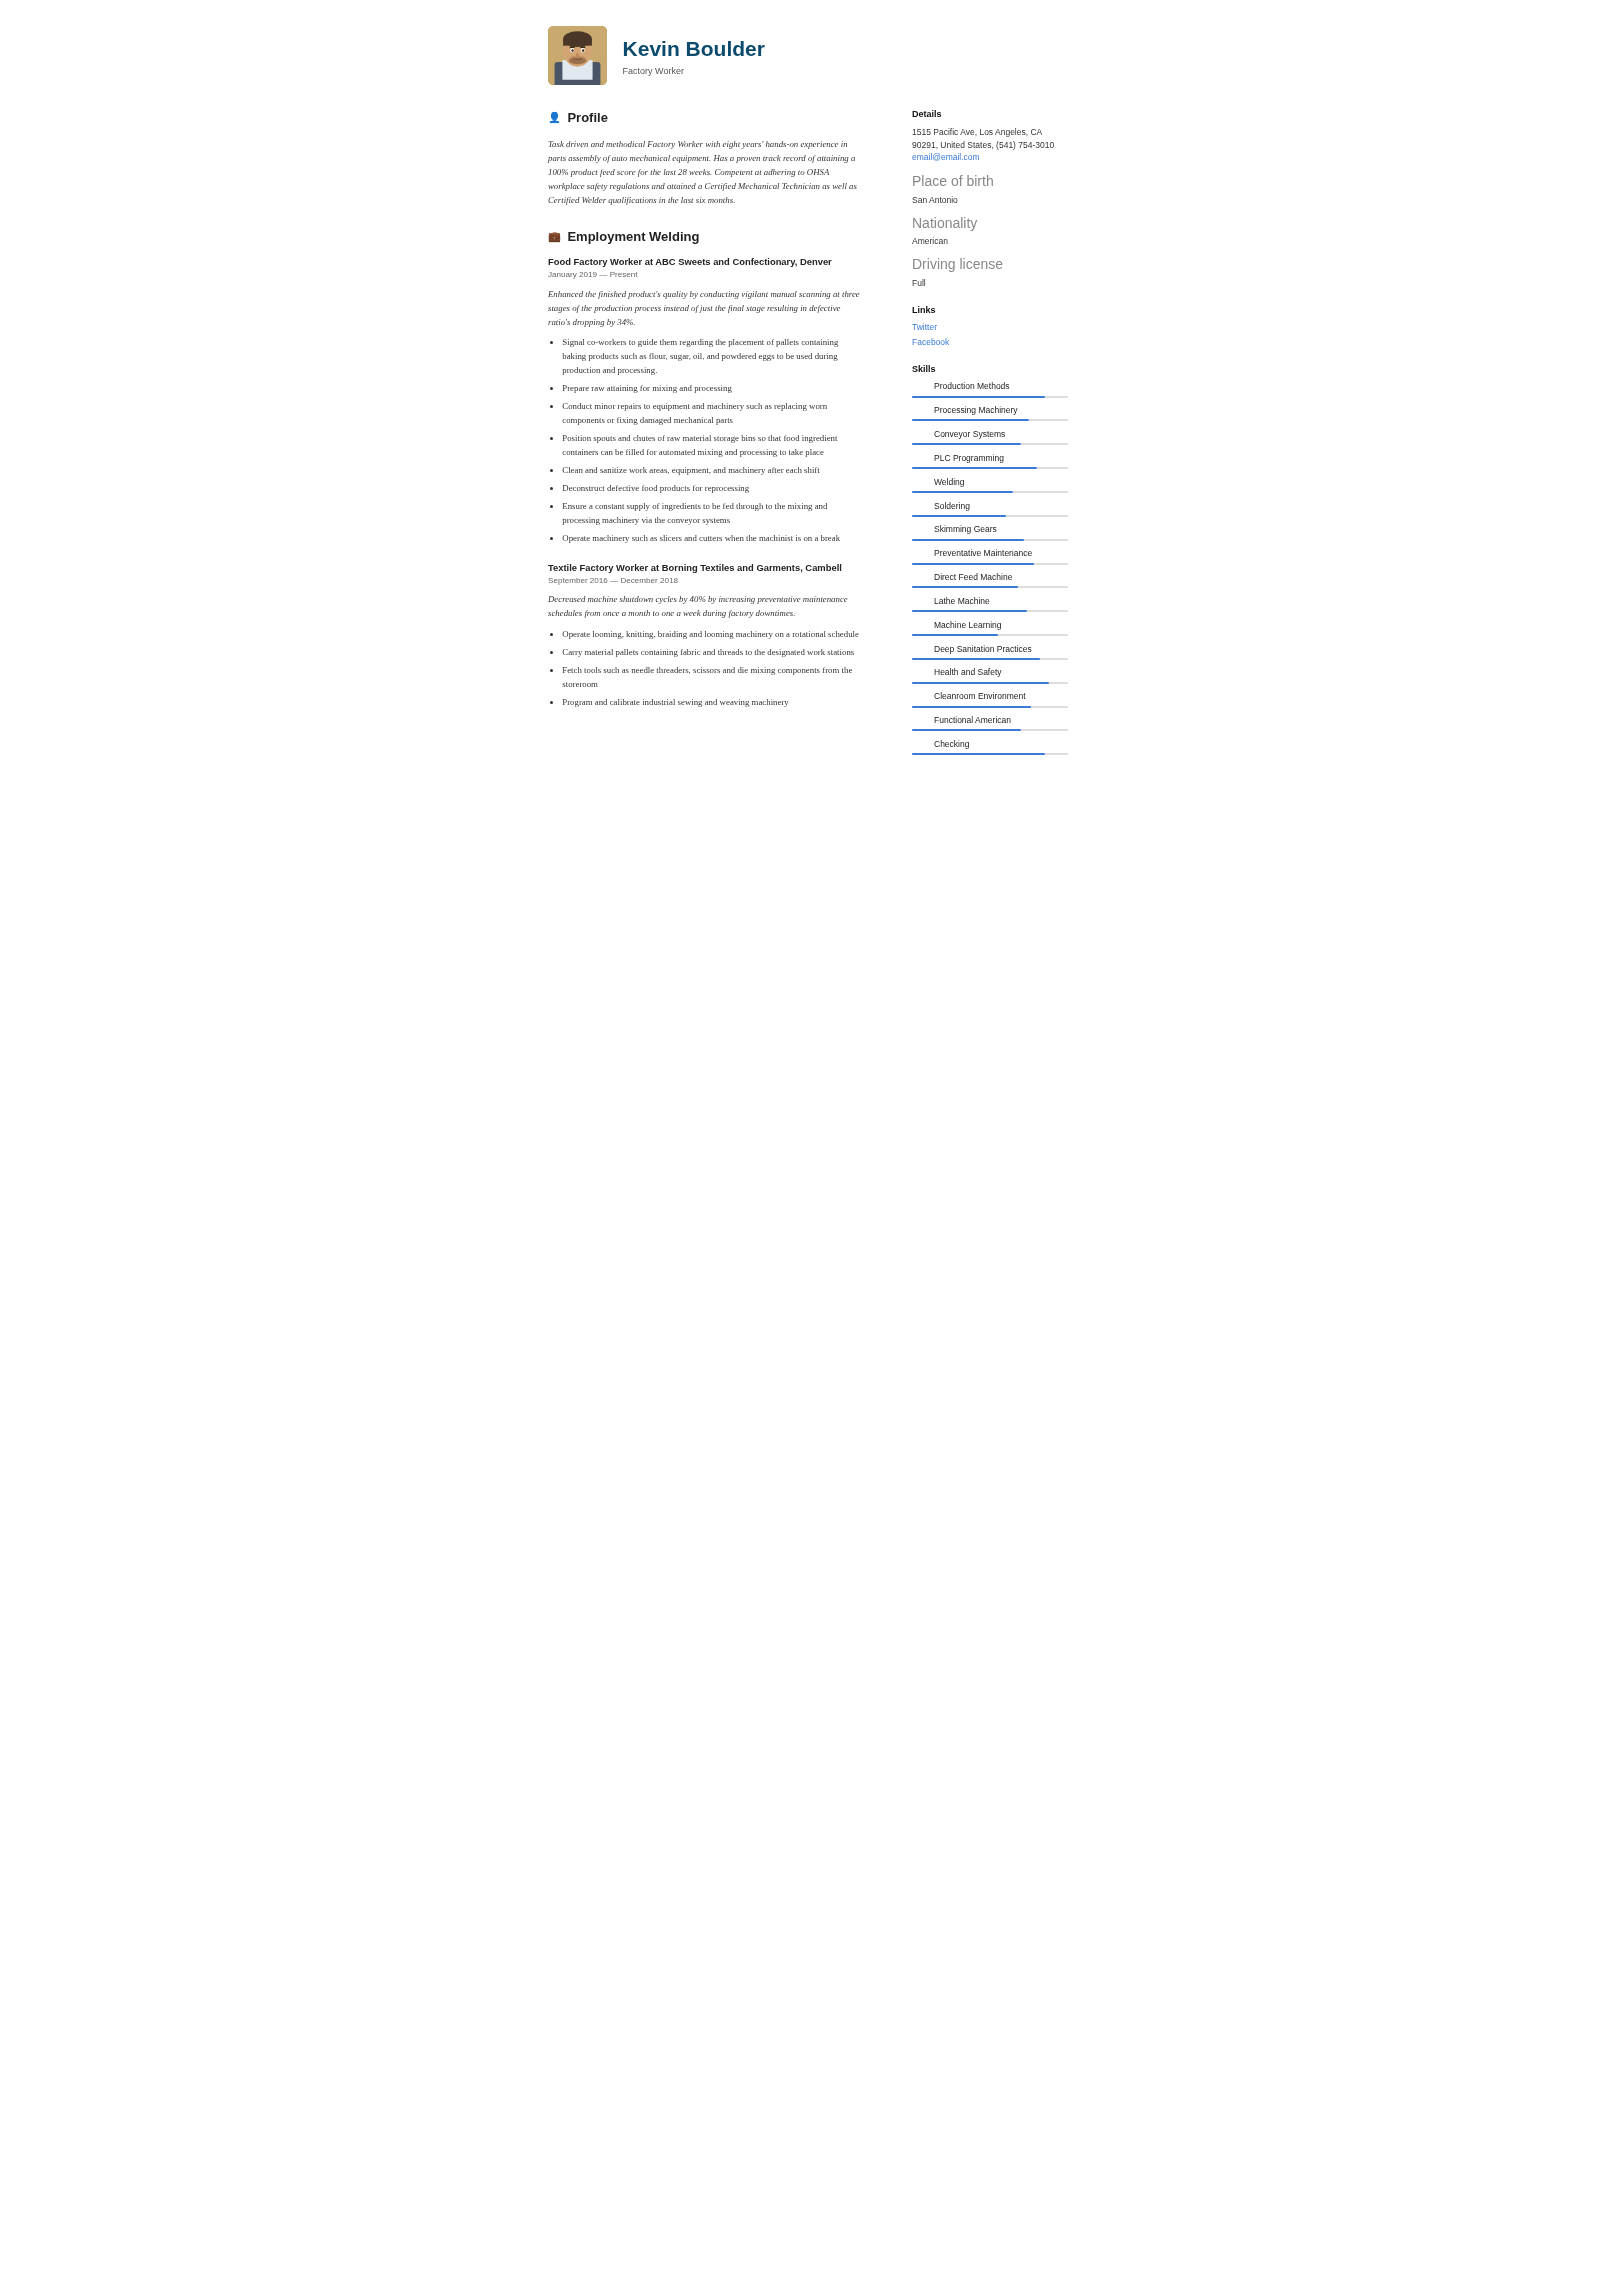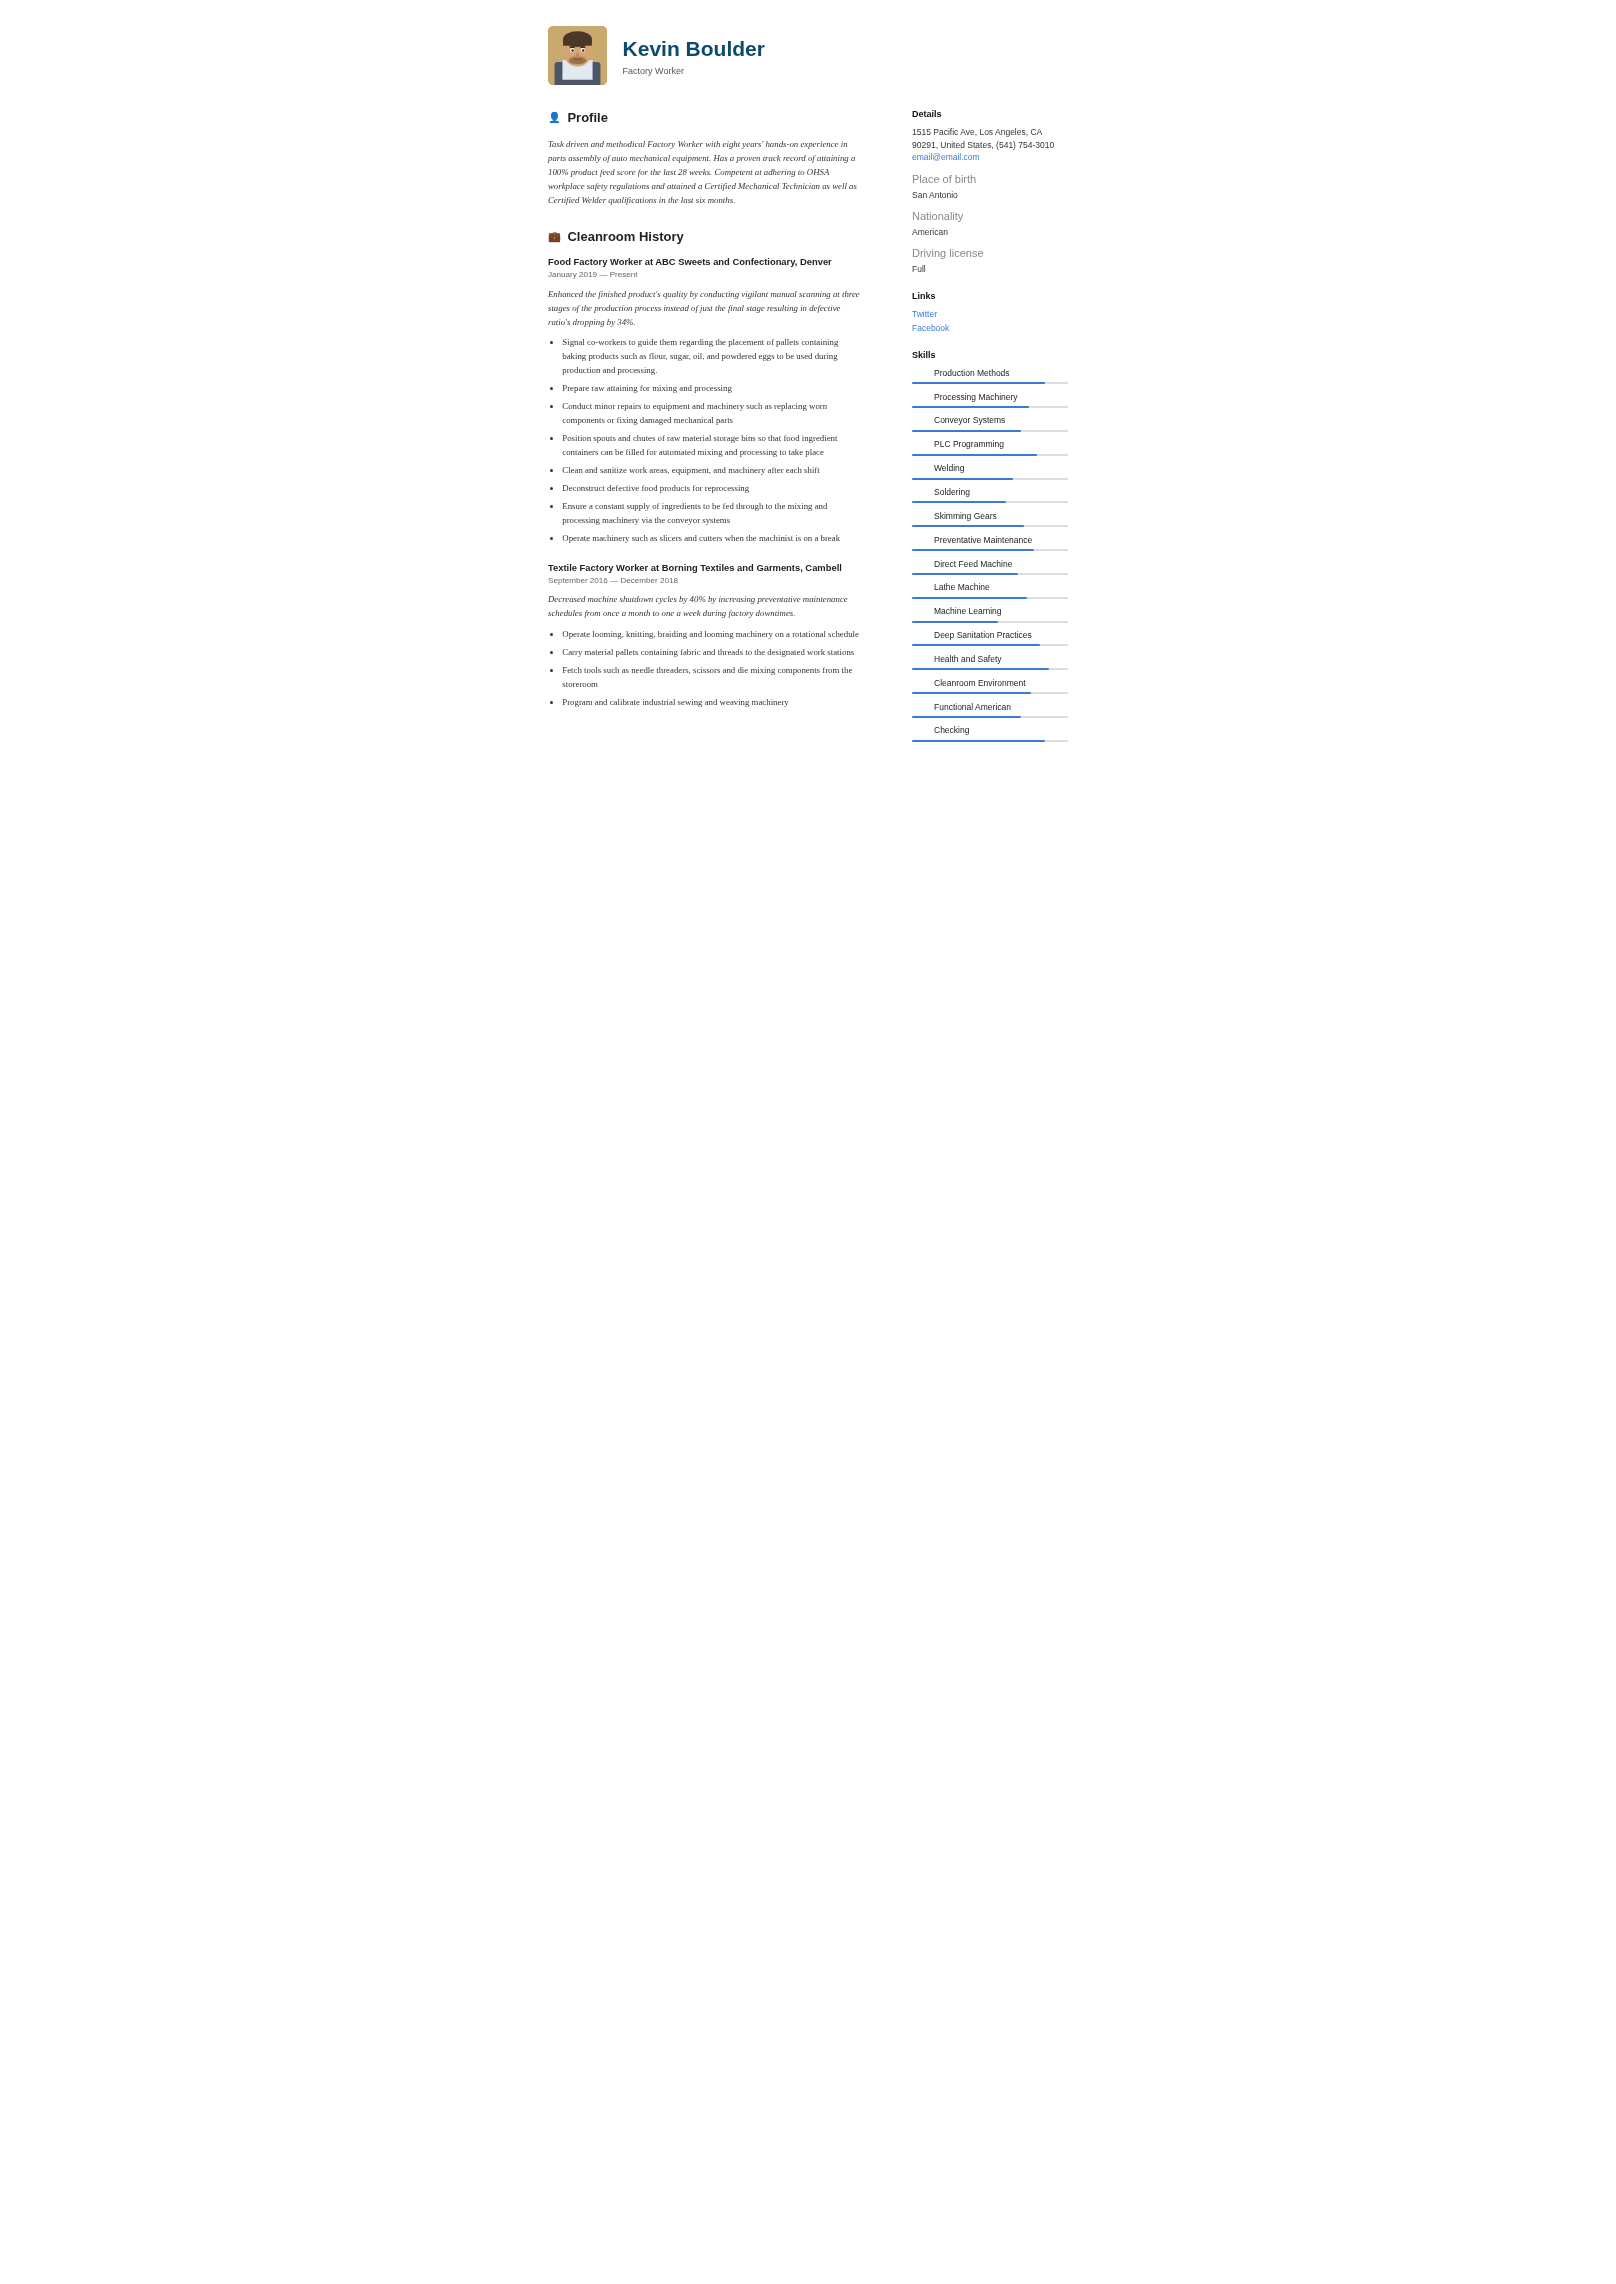--- a/index.html
+++ b/index.html
@@ -119,21 +119,21 @@
       margin-bottom: 3.9px;
       color: #111;
     }
     .detail-text {
       font-size: 8.5px;
       color: #333;
       line-height: 1.5;
       font-family: 'Arial', sans-serif;
     }
     .detail-label {
-      font-size: 11px;
+      font-size: 14px;
       color: #888;
       font-family: 'Arial', sans-serif;
       margin-top: 6.5px;
       margin-bottom: 1.3px;
     }
     .link-item {
       color: #3a7bd5;
       font-size: 8.5px;
       font-family: 'Arial', sans-serif;
       display: block;
@@ -216,21 +216,21 @@
       <div class="section-title">
         <span class="section-icon">👤</span>
         <span>Profile</span>
       </div>
       <p class="profile-text">Task driven and methodical Factory Worker with eight years' hands-on experience in parts assembly of auto mechanical equipment. Has a proven track record of attaining a 100% product feed score for the last 28 weeks. Competent at adhering to OHSA workplace safety regulations and attained a Certified Mechanical Technician as well as Certified Welder qualifications in the last six months.</p>
     </div>
 
     <div class="section">
       <div class="section-title">
         <span class="section-icon">💼</span>
-        <span>Cleanroom History</span>
+        <span>Employment Welding</span>
       </div>
 
       <div class="job-entry">
         <div class="job-title-line">
           <span>Food Factory Worker at</span><span> ABC Sweets and Confectionary, Denver</span>
         </div>
         <div class="job-dates">January 2019 — Present</div>
         <p class="job-desc">Enhanced the finished product's quality by conducting vigilant manual scanning at three stages of the production process instead of just the final stage resulting in defective ratio's dropping by 34%.</p>
         <ul class="bullet-list">
           <li>Signal co-workers to guide them regarding the placement of pallets containing baking products such as flour, sugar, oil, and powdered eggs to be used during production and processing.</li>

